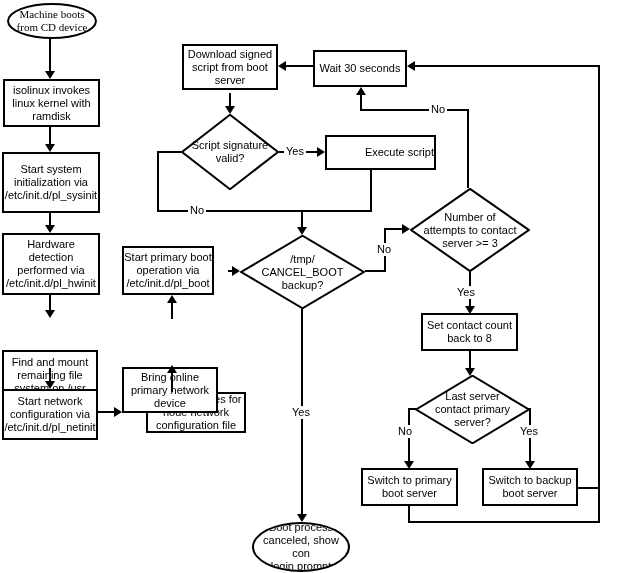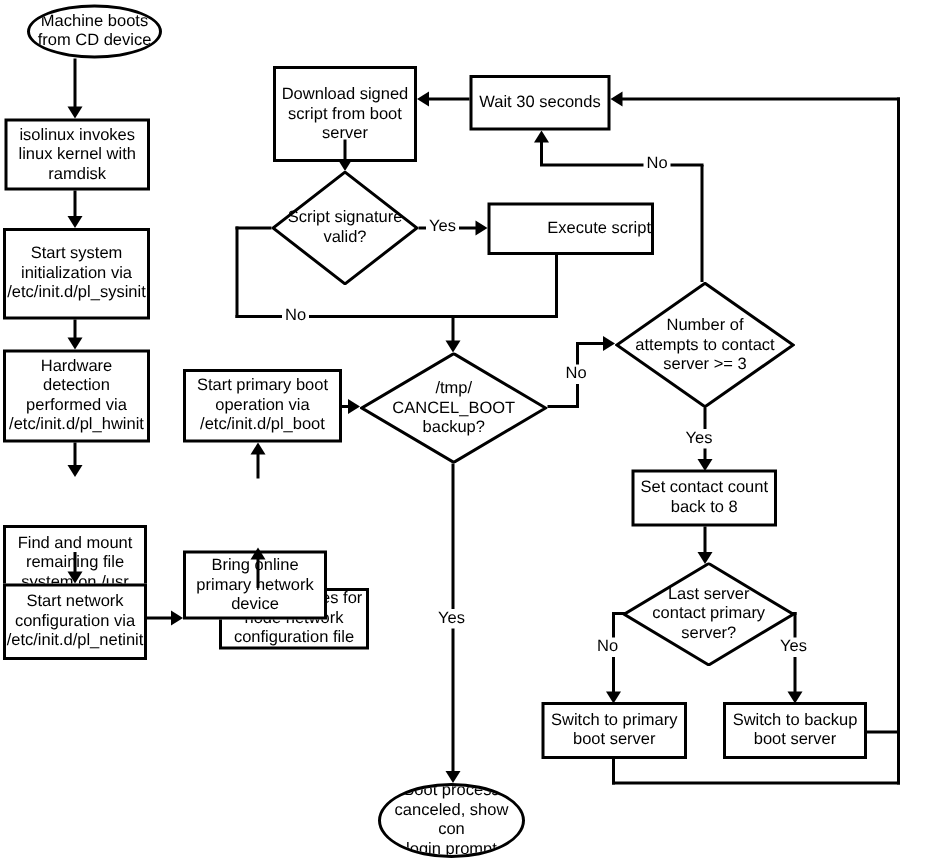--- a/index.html
+++ b/index.html
@@ -25,21 +25,21 @@
   .ah-down  { border-left:5px solid transparent; border-right:5px solid transparent; border-top:8px solid #000; }
   .ah-up    { border-left:5px solid transparent; border-right:5px solid transparent; border-bottom:8px solid #000; }
   .ah-right { border-top:5px solid transparent; border-bottom:5px solid transparent; border-left:8px solid #000; }
   .ah-left  { border-top:5px solid transparent; border-bottom:5px solid transparent; border-right:8px solid #000; }
 </style>
 </head>
 <body>
 
 <div id="canvas">
 
-  <div class="node ellipse" style="left:18px;top:3px;width:90px;height:36px;"><span>Machine boots
+  <div class="node ellipse" style="left:7px;top:3px;width:90px;height:36px;font-family:Liberation Serif, serif;"><span>Machine boots
 from CD device</span></div>
 
   <div class="node box" style="left:3px;top:79px;width:97px;height:48px;"><span>isolinux invokes
 linux kernel with
 ramdisk</span></div>
 
   <div class="node box" style="left:2px;top:152px;width:98px;height:61px;"><span>Start system
 initialization via
 /etc/init.d/pl_sysinit</span></div>
 
@@ -57,25 +57,25 @@
 /etc/init.d/pl_netinit</span></div>
 
   <div class="node box" style="left:122px;top:392px;width:100px;height:41px;margin-left:24px;"><span>Search devices for
 node network
 configuration file</span></div>
 
   <div class="node box" style="left:122px;top:319px;width:96px;height:46px;margin-top:48px;"><span>Bring online
 primary network
 device</span></div>
 
-  <div class="node box" style="left:122px;top:246px;width:106px;height:49px;align-items:center;"><span>Start primary boot
+  <div class="node box" style="left:122px;top:246px;width:92px;height:49px;align-items:center;"><span>Start primary boot
 operation via
 /etc/init.d/pl_boot</span></div>
 
-  <div class="node box" style="left:182px;top:44px;width:96px;height:64px;"><span>Download signed
+  <div class="node box" style="left:182px;top:44px;width:96px;height:46px;"><span>Download signed
 script from boot
 server</span></div>
 
   <div class="node box" style="left:313px;top:50px;width:94px;height:37px;"><span>Wait 30 seconds</span></div>
 
   <div class="node diamond" style="left:181px;top:114px;width:98px;height:76px;">
     <svg viewBox="0 0 100 100" preserveAspectRatio="none">
         <polygon points="50,1 99,50 50,99 1,50" fill="#fff" stroke="#000" stroke-width="2" vector-effect="non-scaling-stroke"></polygon>
       </svg>
     <span class="dlabel">Script signature

